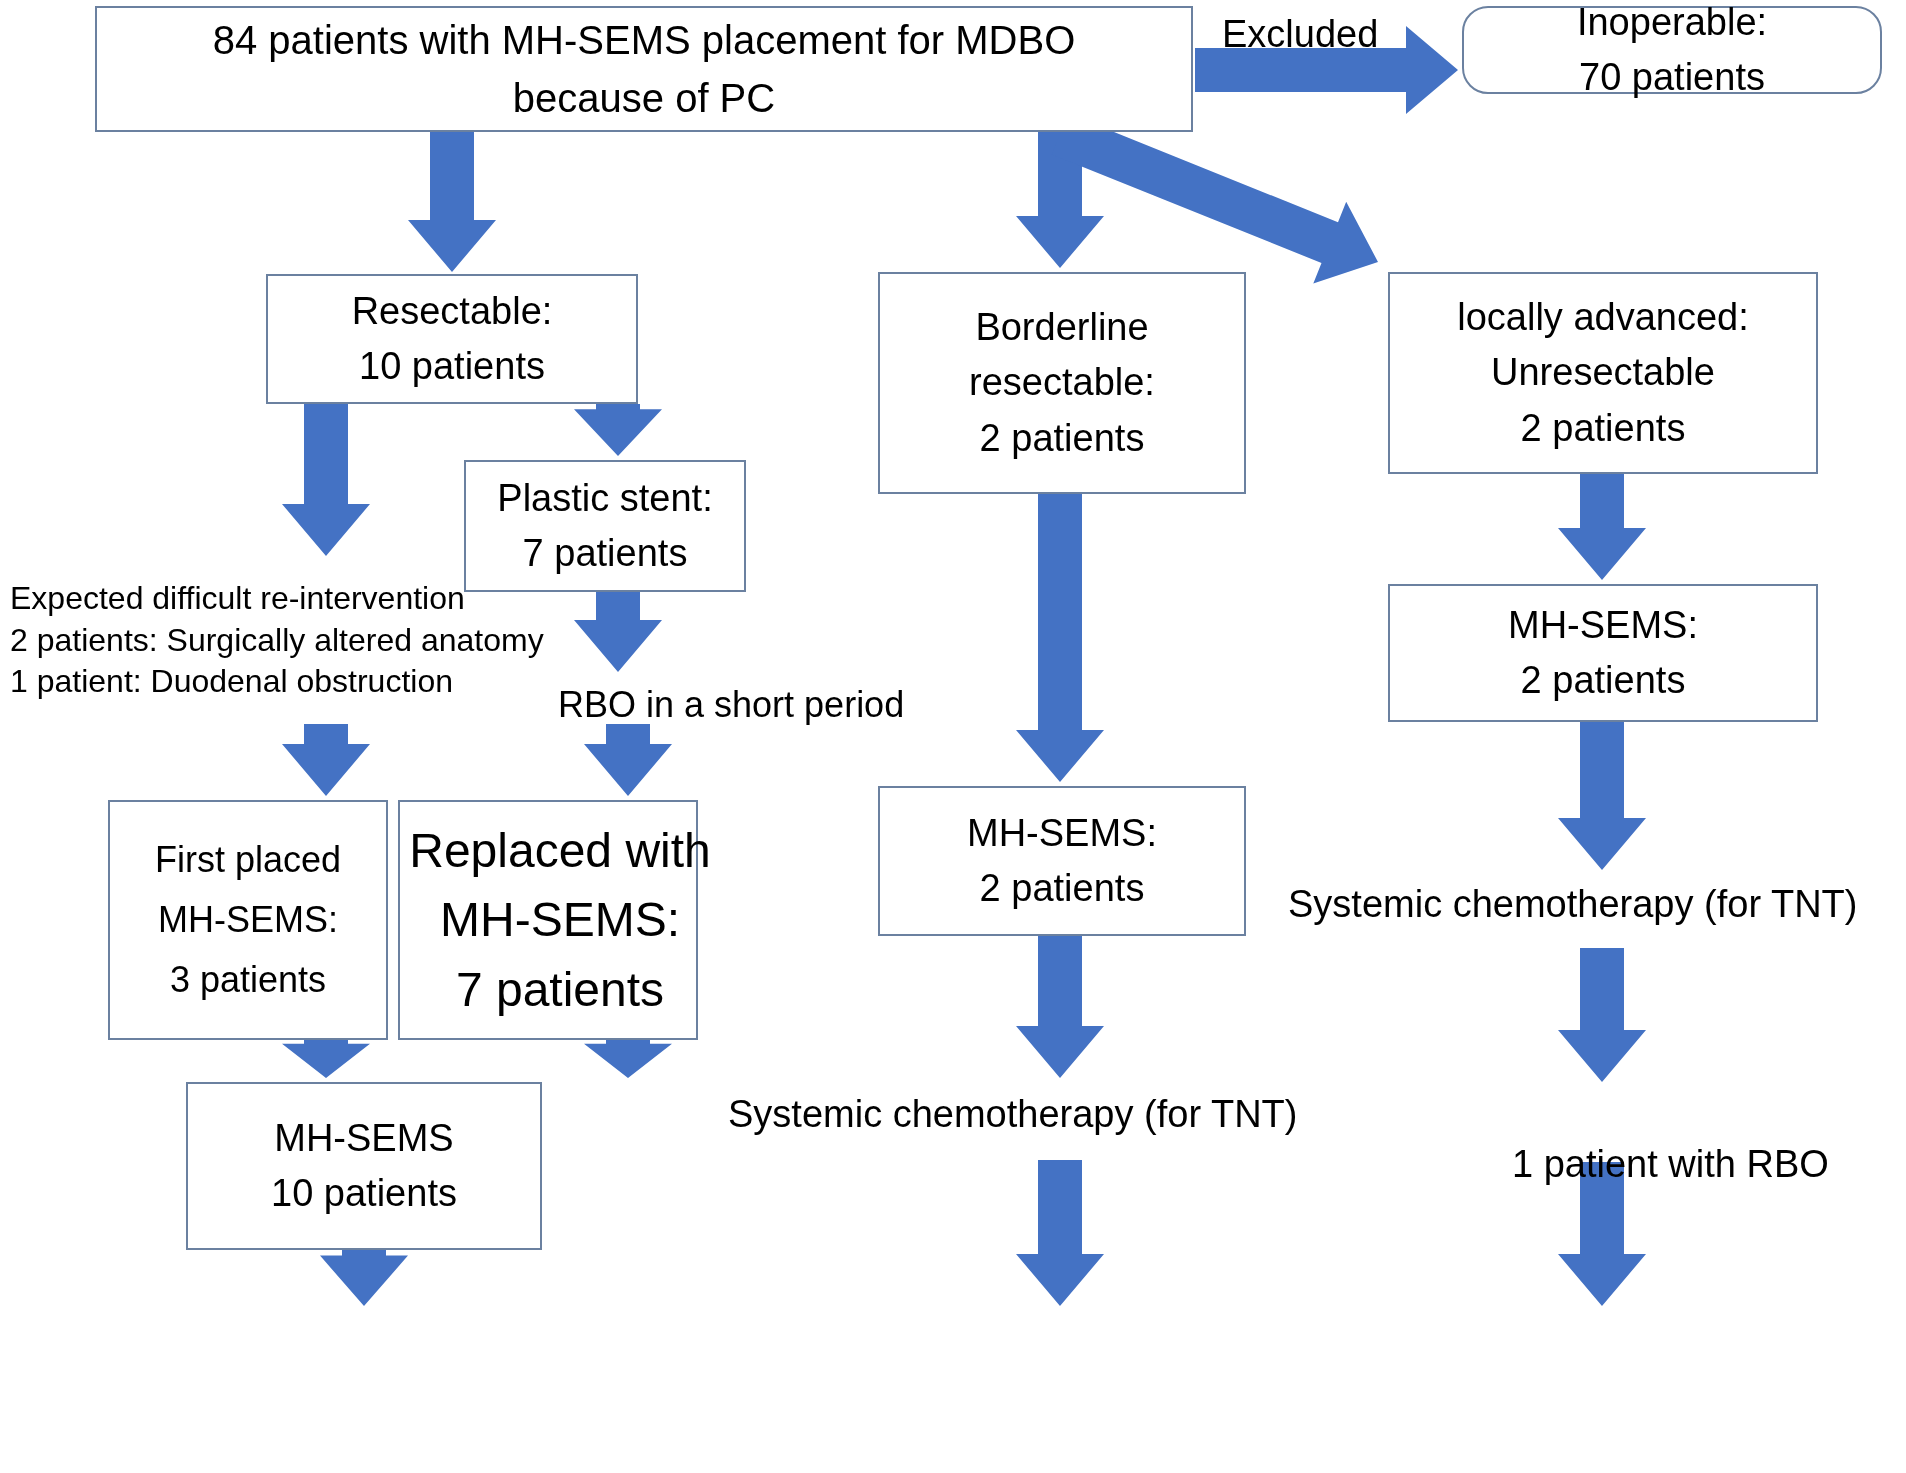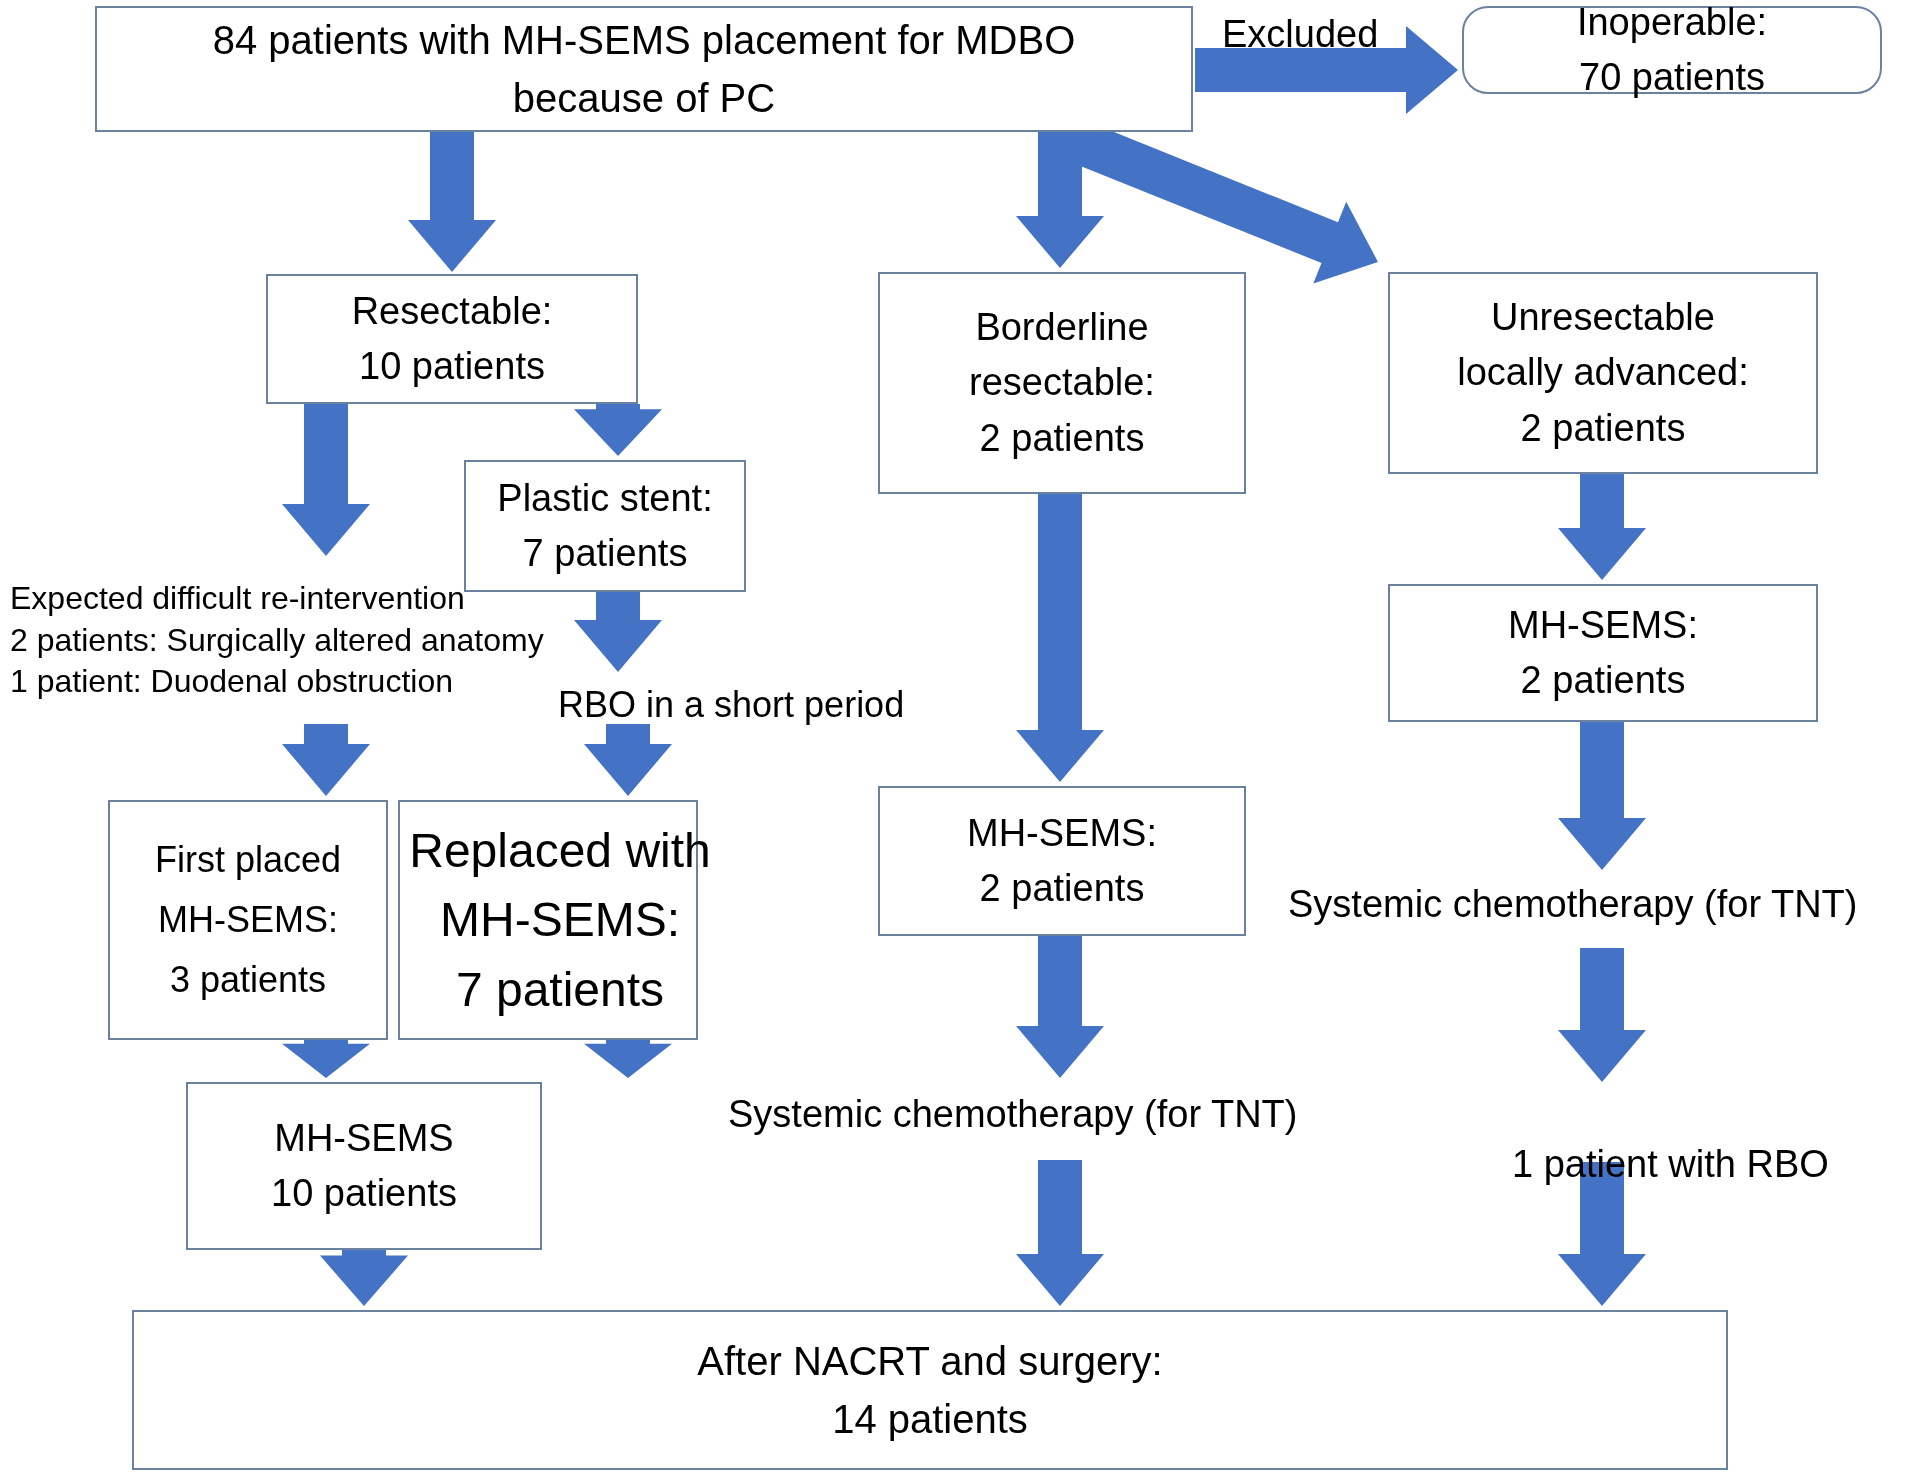--- a/index.html
+++ b/index.html
@@ -93,22 +93,22 @@
   <div class="node" id="node-plastic_stent" style="left: 464px; top: 460px; width: 282px; height: 132px; font-size: 38px; border-color: rgb(107, 129, 160); text-align: right;">
       <span class="ln">Plastic stent:</span>
       <span class="ln">7 patients</span>
     </div>
   <div class="node" id="node-borderline" style="left: 878px; top: 272px; width: 368px; height: 222px; font-size: 38px; border-color: rgb(107, 129, 160);">
       <span class="ln">Borderline</span>
       <span class="ln">resectable:</span>
       <span class="ln">2 patients</span>
     </div>
   <div class="node" id="node-unresectable" style="left: 1388px; top: 272px; width: 430px; height: 202px; font-size: 38px; border-color: rgb(107, 129, 160);">
+      <span class="ln">locally advanced:</span>
       <span class="ln">Unresectable</span>
-      <span class="ln">locally advanced:</span>
       <span class="ln">2 patients</span>
     </div>
   <div class="node" id="node-mhsems_right" style="left: 1388px; top: 584px; width: 430px; height: 138px; font-size: 38px; border-color: rgb(107, 129, 160);">
       <span class="ln">MH-SEMS:</span>
       <span class="ln">2 patients</span>
     </div>
   <div class="node" id="node-first_placed" style="left: 108px; top: 800px; width: 280px; height: 240px; font-size: 36px; border-color: rgb(107, 129, 160); gap: 8px;">
       <span class="ln">First placed</span>
       <span class="ln">MH-SEMS:</span>
       <span class="ln">3 patients</span>
@@ -118,24 +118,20 @@
       <span class="ln">MH-SEMS:</span>
       <span class="ln">7 patients</span>
     </div>
   <div class="node" id="node-mhsems_mid" style="left: 878px; top: 786px; width: 368px; height: 150px; font-size: 38px; border-color: rgb(107, 129, 160);">
       <span class="ln">MH-SEMS:</span>
       <span class="ln">2 patients</span>
     </div>
   <div class="node" id="node-mhsems_total" style="left: 186px; top: 1082px; width: 356px; height: 168px; font-size: 38px; border-color: rgb(107, 129, 160);">
       <span class="ln">MH-SEMS</span>
       <span class="ln">10 patients</span>
-    </div>
-  <div class="node" id="node-final" style="left: 132px; top: 1310px; width: 1596px; height: 160px; font-size: 40px; border-color: rgb(107, 129, 160);">
-      <span class="ln">After NACRT and surgery:</span>
-      <span class="ln">14 patients</span>
     </div>
 
   <div class="label" id="label-excluded" style="left: 1222px; top: 10px; font-size: 38px;">
       <span class="ln">Excluded</span>
     </div>
   <div class="label left" id="label-expected_difficult" style="left: 10px; top: 578px; font-size: 32px;">
       <span class="ln">Expected difficult re-intervention</span>
       <span class="ln">2 patients: Surgically altered anatomy</span>
       <span class="ln">1 patient: Duodenal obstruction</span>
     </div>

